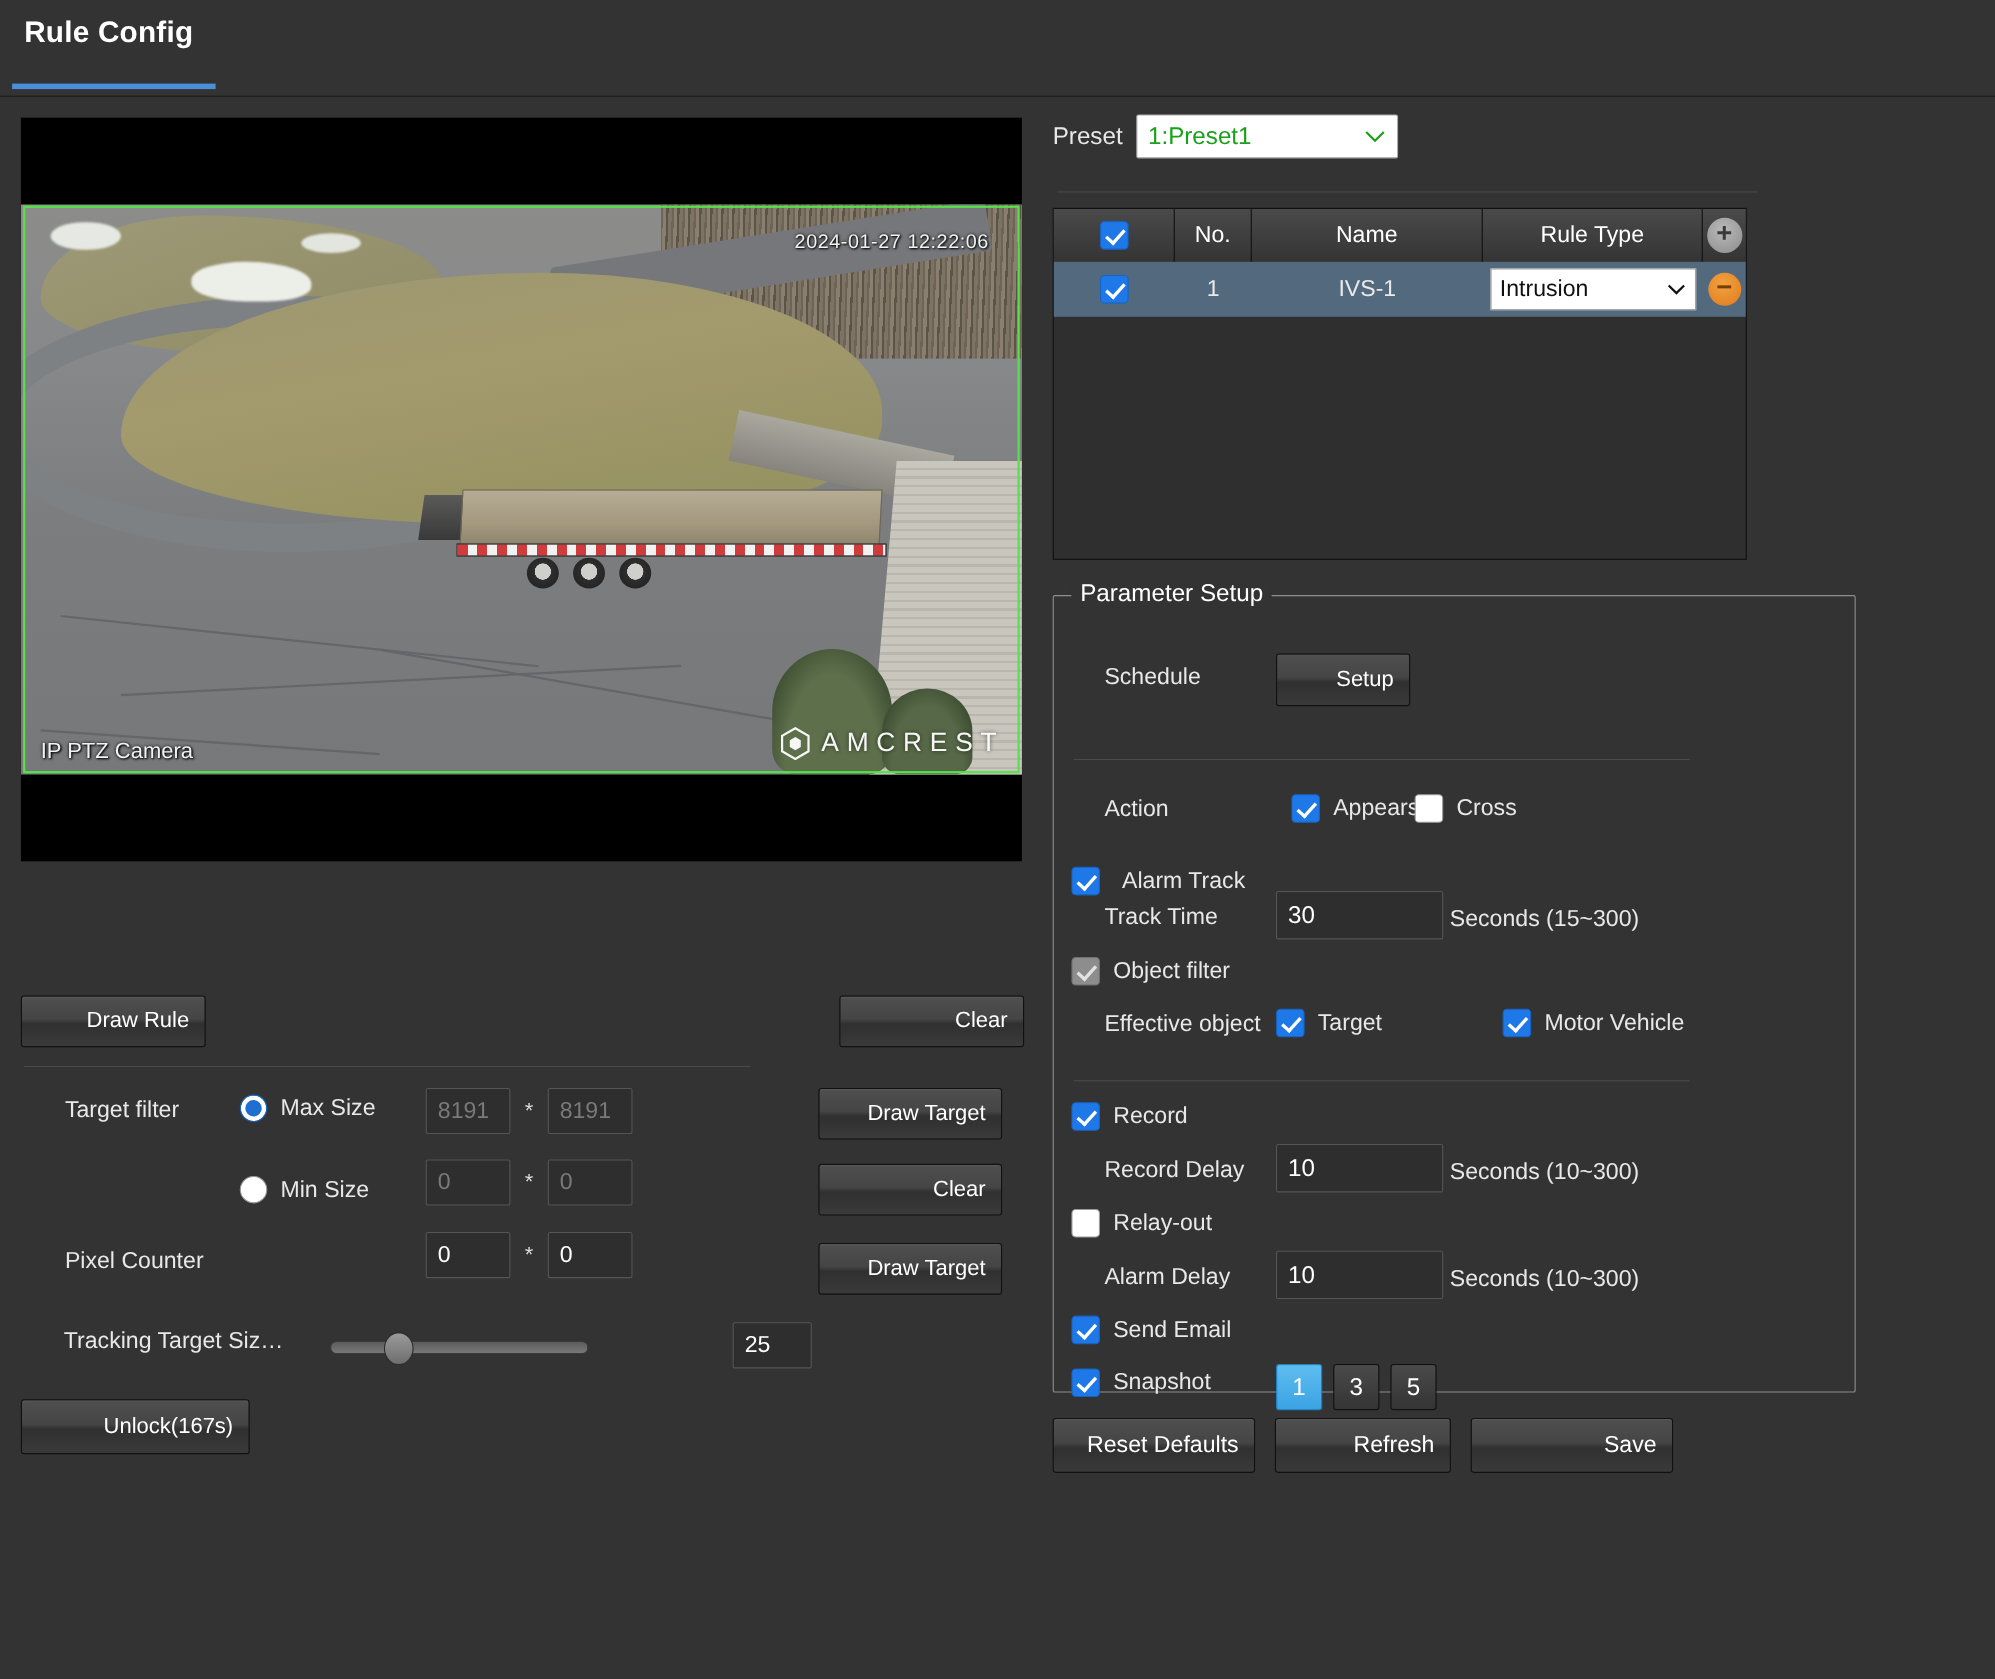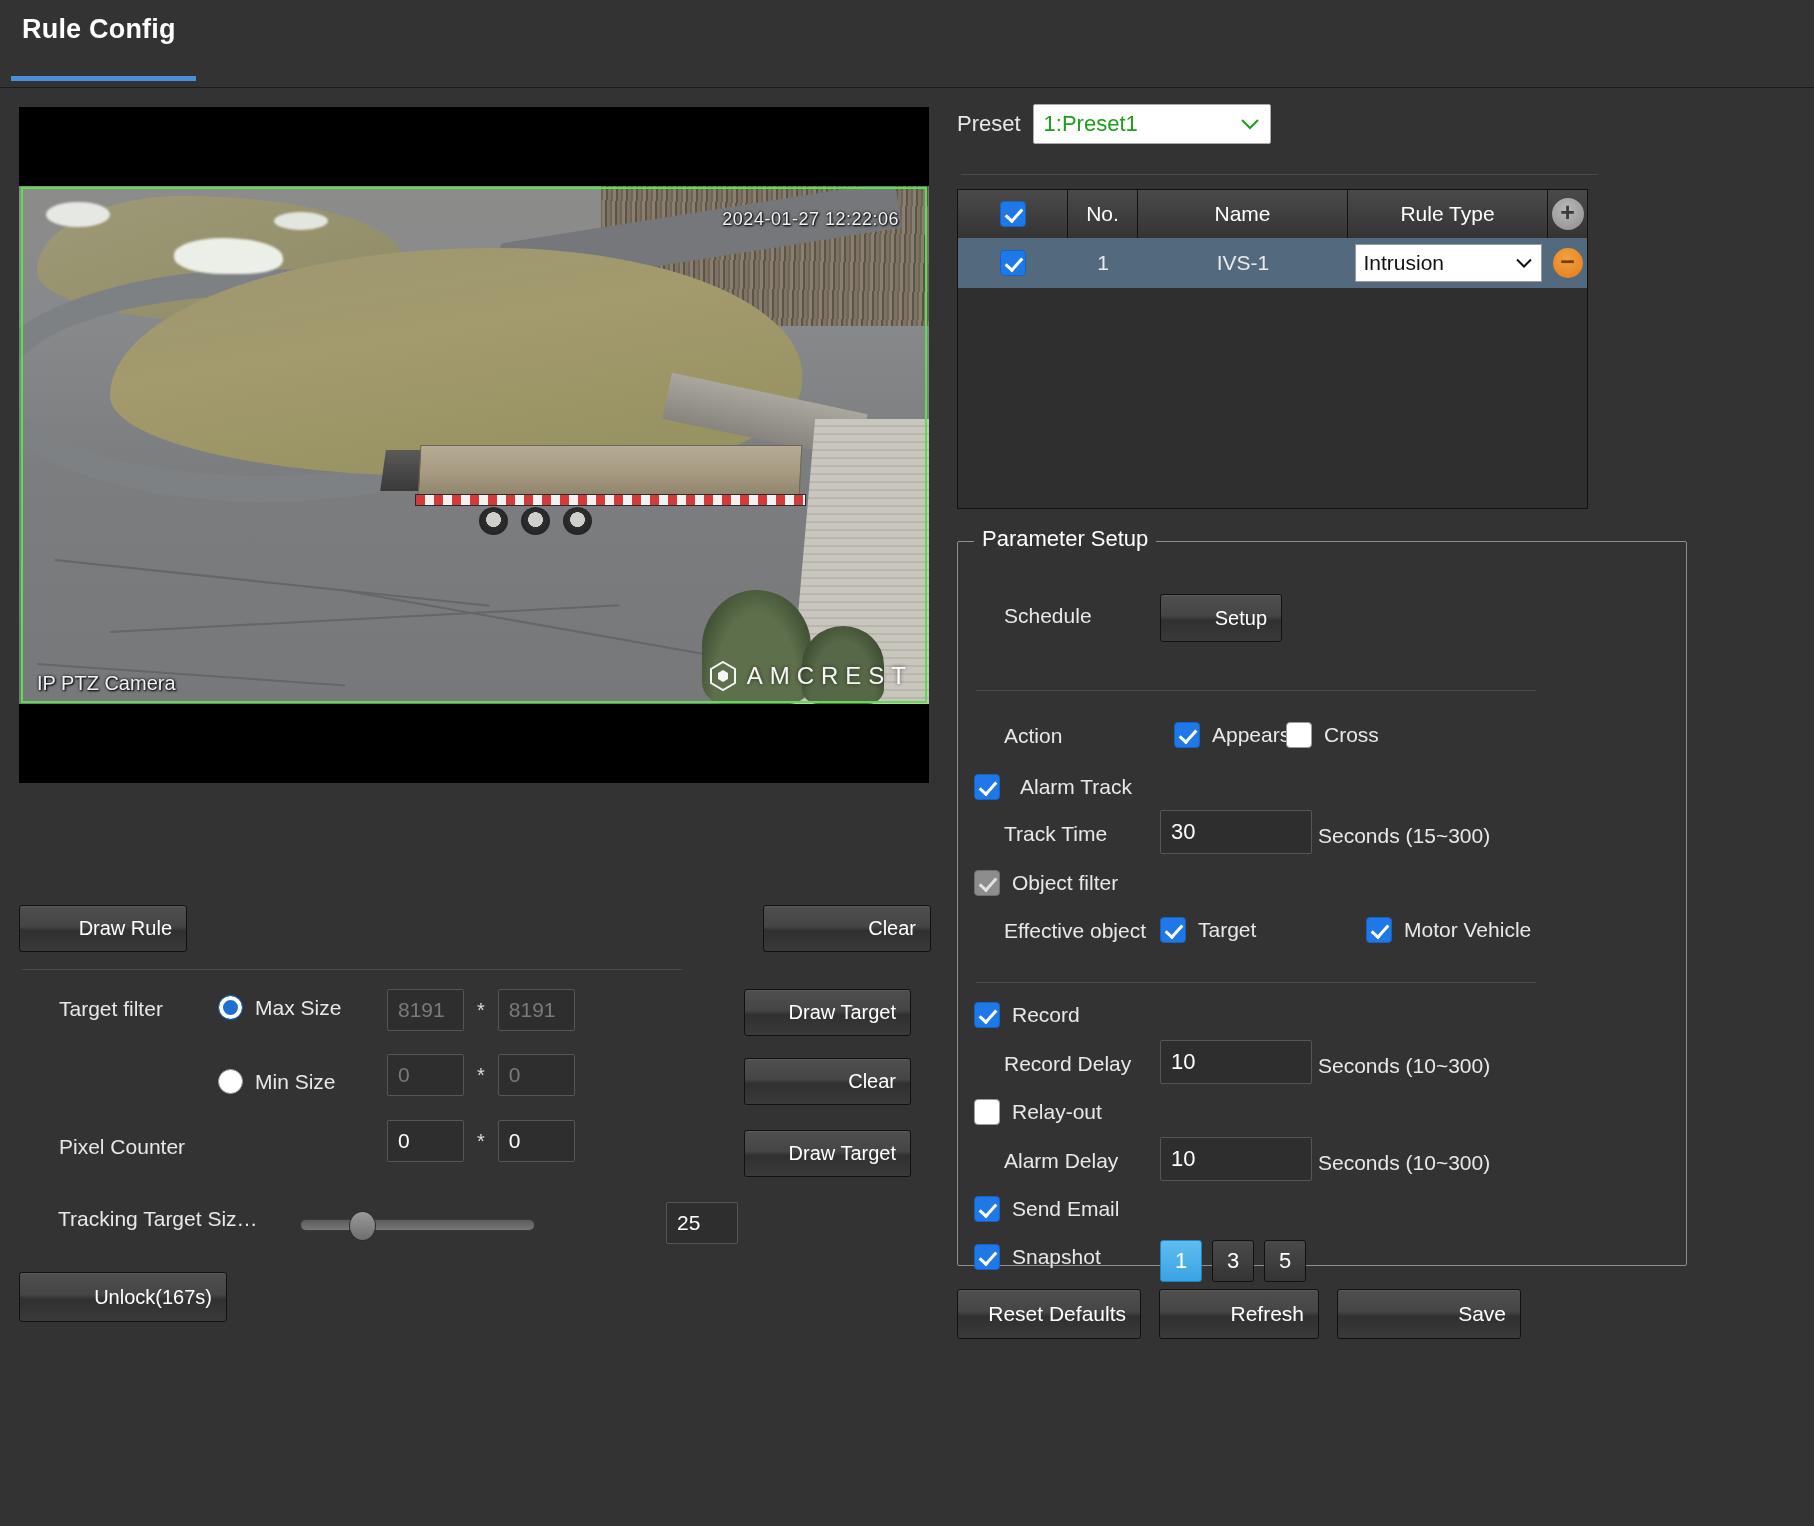--- a/index.html
+++ b/index.html
@@ -522,21 +522,21 @@
           <div class="p-lbl" style="left:46px;top:182px;">Action</div>
           <div class="p-chkrow" style="left:202px;top:180px;margin-left:14px;">
             <span class="cbox on"></span>
             <span>Appears</span>
           </div>
           <div class="p-chkrow" style="left:328px;top:180px;">
             <span class="cbox"></span>
             <span>Cross</span>
           </div>
 
-          <div class="p-chkrow" style="left:16px;top:232px;gap:20px;">
+          <div class="p-chkrow" style="left:16px;top:246px;gap:20px;">
             <span class="cbox on"></span>
             <span>Alarm Track</span>
           </div>
 
           <div class="p-lbl" style="left:46px;top:280px;">Track Time</div>
           <div class="p-input" style="left:202px;top:268px;">30</div>
           <div class="p-unit" style="left:360px;top:282px;">Seconds (15~300)</div>
 
           <div class="p-chkrow" style="left:16px;top:328px;">
             <span class="cbox dis"></span>

